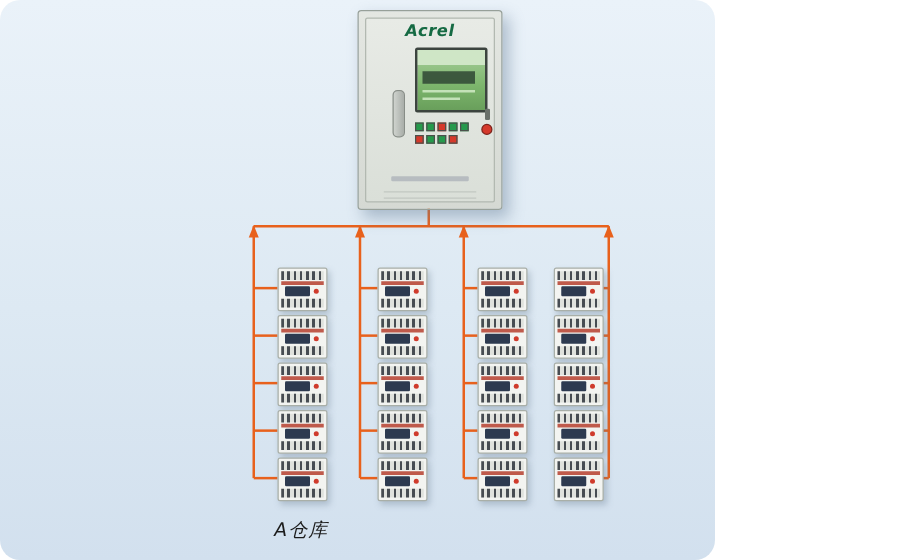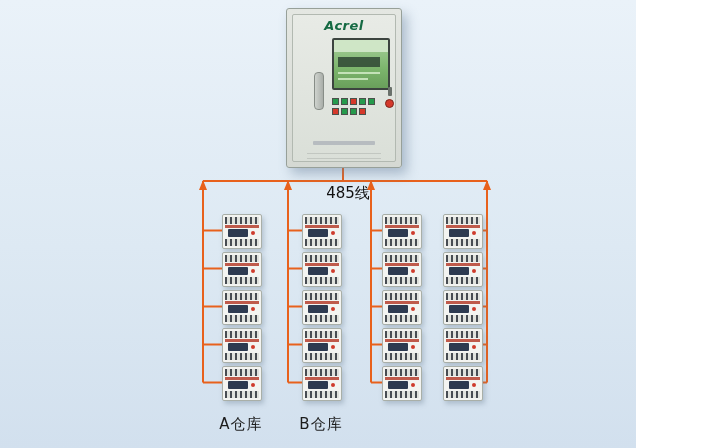--- a/index.html
+++ b/index.html
@@ -1,29 +1,30 @@
 <!DOCTYPE html>
 <html><head>
 <meta charset="utf-8">
 <style>
   html,body{margin:0;padding:0;background:#fff;}
   .stage{
-    position:relative;width:636px;height:448px;overflow:hidden;
+    position:relative;width:572px;height:448px;overflow:hidden;
     background:linear-gradient(180deg,#eaf2f9 0%,#dde9f3 55%,#d2e0ee 100%);
     font-family:"DejaVu Sans","Liberation Sans",sans-serif;
+    border-radius:16px;
   }
   .wires{position:absolute;left:0;top:0;width:720px;height:448px;}
 
   .bus-label{
     position:absolute;left:308px;top:184px;width:80px;text-align:center;
     font-size:15px;color:#111;
   }
   .col-label{
     position:absolute;top:415px;width:90px;margin-left:-45px;text-align:center;
-    font-size:15px;color:#1c1c1c;letter-spacing:1px;
+    font-size:15px;color:#1c1c1c;letter-spacing:1px;font-style:italic;
   }
 
   
   .cabinet{
     position:absolute;left:286px;top:8px;width:114px;height:158px;
     background:linear-gradient(180deg,#e4e7e2,#d5d9d3);
     border:1px solid #97a099;border-radius:3px;
     box-shadow:5px 6px 12px rgba(100,125,150,.45);
   }
   .cab-door{
@@ -143,21 +144,20 @@
           <span class="cab-btn" style="background: rgb(213, 57, 43);"></span>
         </div>
       <div class="cab-led"></div>
       <div class="cab-lock"></div>
       <div class="cab-nameplate"></div>
       <div class="cab-vent1"></div>
       <div class="cab-vent2"></div>
     </div>
   </div>
 
-  <div class="bus-label">485线</div>
 
 <div class="device" style="left: 222px; top: 214px;">
       <div class="dev-term dev-term-top"></div>
       <div class="dev-stripe"></div>
       <div class="dev-display"></div>
       <div class="dev-led"></div>
       <div class="dev-term dev-term-bot"></div>
     </div>
     <div class="device" style="left: 222px; top: 252px;">
       <div class="dev-term dev-term-top"></div>
@@ -216,21 +216,20 @@
       <div class="dev-led"></div>
       <div class="dev-term dev-term-bot"></div>
     </div>
     <div class="device" style="left: 302px; top: 366px;">
       <div class="dev-term dev-term-top"></div>
       <div class="dev-stripe"></div>
       <div class="dev-display"></div>
       <div class="dev-led"></div>
       <div class="dev-term dev-term-bot"></div>
     </div>
-    <div class="col-label" style="left: 321px;">B仓库</div>
     <div class="device" style="left: 382px; top: 214px;">
       <div class="dev-term dev-term-top"></div>
       <div class="dev-stripe"></div>
       <div class="dev-display"></div>
       <div class="dev-led"></div>
       <div class="dev-term dev-term-bot"></div>
     </div>
     <div class="device" style="left: 382px; top: 252px;">
       <div class="dev-term dev-term-top"></div>
       <div class="dev-stripe"></div>

